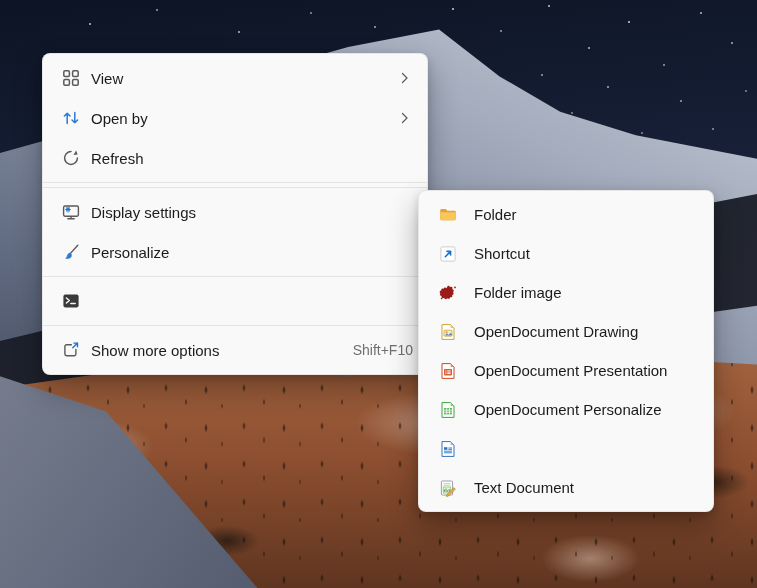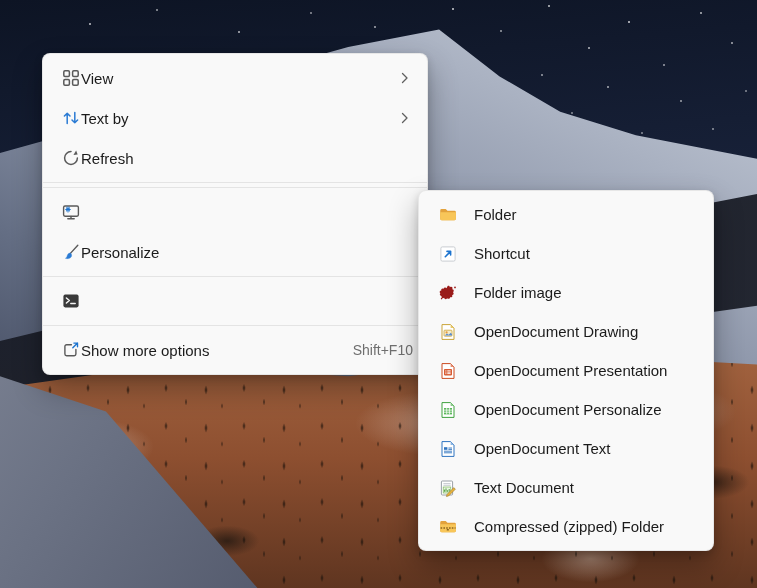--- a/index.html
+++ b/index.html
@@ -57,21 +57,21 @@
     padding:4px 0;border:1px solid rgba(0,0,0,.07);
     box-shadow:0 14px 30px rgba(0,0,0,.30),0 3px 8px rgba(0,0,0,.15);}
   .main-menu{left:42px;top:53px;width:386px;z-index:2;}
   .sub-menu{left:418px;top:190px;width:296px;z-index:3;}
   .menu-item{height:40px;display:flex;align-items:center;margin:0 4px;border-radius:4px;
     padding:0 10px 0 14px;cursor:default;}
   .sub-menu .menu-item{height:39px;padding:0 10px 0 15px;}
   .menu-item.highlighted{background:#ededed;}
   .mi-icon{width:20px;height:20px;flex:none;display:flex;align-items:center;justify-content:center;}
   .mi-icon svg{width:20px;height:20px;display:block;}
-  .mi-label{margin-left:0;flex:1;font-size:15px;color:#1b1b1b;white-space:nowrap;overflow:hidden;}
+  .mi-label{margin-left:10px;flex:1;font-size:15px;color:#1b1b1b;white-space:nowrap;overflow:hidden;}
   .sub-menu .mi-label{margin-left:16px;}
   .mi-shortcut{font-size:14px;color:#6f6f6f;white-space:nowrap;}
   .mi-chevron{width:16px;height:16px;flex:none;}
   .mi-chevron svg{width:16px;height:16px;display:block;}
   .separator{height:1px;background:#e4e4e4;margin:4px 0;}
 </style>
 </head>
 <body>
 
 <div class="desktop">
@@ -103,21 +103,21 @@
       </span>
   </div>
 
   <div class="menu-item">
     <span class="mi-icon">
       <svg viewBox="0 0 20 20" fill="none" stroke="#2b7bd4" stroke-width="1.5" stroke-linecap="round" stroke-linejoin="round">
         <path d="M6.2 15.5 V5.2 M3.4 8 L6.2 5.2 L9 8"></path>
         <path d="M13.8 4.5 V14.8 M11 12 L13.8 14.8 L16.6 12"></path>
       </svg>
       </span>
-    <span class="mi-label">Text by</span>
+    <span class="mi-label">Open by</span>
     <span class="mi-chevron">
       <svg viewBox="0 0 16 16">
           <path d="M5.5 3.5 L10 8 L5.5 12.5" fill="none" stroke="#5f5f5f" stroke-width="1.3" stroke-linecap="round" stroke-linejoin="round"></path>
         </svg>
       </span>
   </div>
 
   <div class="menu-item">
     <span class="mi-icon">
       <svg viewBox="0 0 20 20" fill="none">
@@ -135,20 +135,21 @@
 
   <div class="menu-item">
     <span class="mi-icon">
       <svg viewBox="0 0 20 20" fill="none">
         <rect x="2.6" y="4" width="14.8" height="10.2" rx="1.4" stroke="#5a5a5a" stroke-width="1.4"></rect>
         <path d="M10 14.4 v2.2 M6.8 16.8 h6.4" stroke="#5a5a5a" stroke-width="1.4" stroke-linecap="round"></path>
         <circle cx="7" cy="7.4" r="1.15" fill="#1d74cf"></circle>
         <path d="M7 4.8v1.1 M7 8.9v1.1 M4.7 7.4h1.1 M8.2 7.4h1.1 M5.4 5.8l.8.8 M7.8 8.2l.8.8 M8.6 5.8l-.8.8 M6.2 8.2l-.8.8" stroke="#1d74cf" stroke-width="1.05" stroke-linecap="round"></path>
       </svg>
       </span>
+    <span class="mi-label">Display settings</span>
   </div>
 
   <div class="menu-item">
     <span class="mi-icon">
       <svg viewBox="0 0 20 20" fill="none" stroke-linecap="round">
         <path d="M16.8 3.2 L9.4 11.4" stroke="#5a5a5a" stroke-width="1.4"></path>
         <path d="M9.1 11 c-1.9.3 -2.7 1.5 -3 3.2 -.2 1 -.8 1.7 -1.7 2.1 1.8.7 4.4.4 5.5-1 .9-1.1.9-2.5.2-3.5 z" fill="#2b7bd4" stroke="#2b7bd4" stroke-width=".4"></path>
       </svg>
       </span>
     <span class="mi-label">Personalize</span>
@@ -252,40 +253,28 @@
 
   <div class="menu-item">
     <span class="mi-icon">
       <svg viewBox="0 0 20 20">
         <path d="M4 2.6 h8.6 L16 6 v11.4 H4 z" fill="#ffffff" stroke="#2f74c0" stroke-width="1"></path>
         <path d="M12.6 2.6 L16 6 h-3.4 z" fill="#8db7e4"></path>
         <rect x="6" y="8.2" width="3.4" height="2.6" fill="#2f74c0"></rect>
         <path d="M10.4 9 h3.6 M10.4 10.4 h3.6 M6 12.2 h8 M6 13.8 h8" stroke="#2f74c0" stroke-width=".9"></path>
       </svg>
       </span>
-    <span class="mi-label">OpenDocument Text</span>
   </div>
 
   <div class="menu-item">
     <span class="mi-icon">
       <svg viewBox="0 0 20 20">
         <rect x="3.4" y="3" width="11.2" height="14" rx="1" fill="#ffffff" stroke="#9aa0a6" stroke-width="1"></rect>
         <path d="M5.4 5.6 h7.2 M5.4 7.3 h7.2" stroke="#b9bec4" stroke-width=".8"></path>
         <rect x="5.2" y="9" width="7.6" height="6" fill="#eaf5e2" stroke="#7cb85c" stroke-width=".7"></rect>
         <path d="M6.4 13.8 v-2.2 M8 13.8 v-3.4 M9.6 13.8 v-1.6 M11.2 13.8 v-2.8" stroke="#4f9e3c" stroke-width="1"></path>
         <path d="M9 16.4 L15.8 9.6 l1.6 1.6 L10.6 18 l-2.2 .6 z" fill="#e8b23c" stroke="#8a6a1e" stroke-width=".5"></path>
       </svg>
       </span>
     <span class="mi-label">Text Document</span>
   </div>
 
-  <div class="menu-item">
-    <span class="mi-icon">
-      <svg viewBox="0 0 20 20">
-        <path d="M2.2 5.4 a1.4 1.4 0 0 1 1.4 -1.4 h4.1 l1.8 1.8 h7 a1.4 1.4 0 0 1 1.4 1.4 v6.6 a1.4 1.4 0 0 1 -1.4 1.4 H3.6 a1.4 1.4 0 0 1 -1.4 -1.4 z" fill="#e3a23c"></path>
-        <path d="M2.2 7.3 h15.7 v6.5 a1.4 1.4 0 0 1 -1.4 1.4 H3.6 a1.4 1.4 0 0 1 -1.4 -1.4 z" fill="#f8c659"></path>
-        <path d="M2.6 11.1 h14.9" stroke="#8a6420" stroke-width="1.5" stroke-dasharray="1.6 1.2"></path>
-        <rect x="8.7" y="12" width="2.2" height="1.6" rx=".4" fill="#8a6420"></rect>
-      </svg>
-      </span>
-    <span class="mi-label">Compressed (zipped) Folder</span>
-  </div>
 </div>
 
 </body></html>

